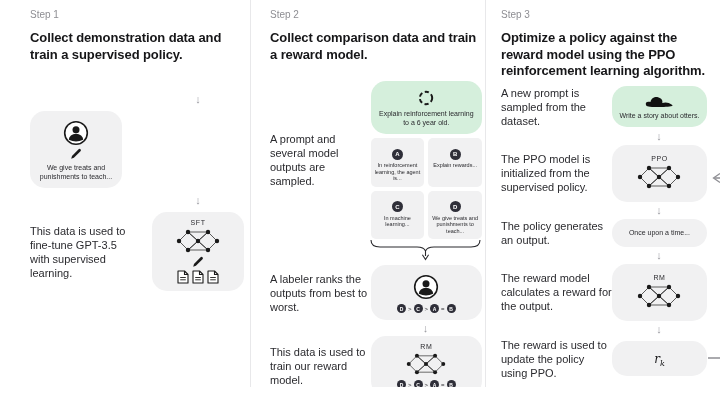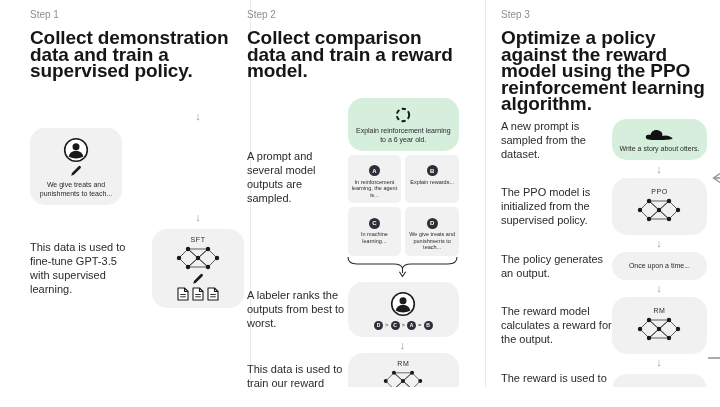--- a/index.html
+++ b/index.html
@@ -5,24 +5,24 @@
   * { margin:0; padding:0; box-sizing:border-box; }
   html,body { background:#ffffff; }
   .canvas { position:relative; width:720px; height:387px; background:#ffffff; overflow:hidden;
             font-family:"Liberation Sans","DejaVu Sans",sans-serif; color:#202123;margin-left:20px; }
   .divider { position:absolute; top:0; bottom:0; width:1px; background:#e8e8ea; }
   .d1 { left:230px; } .d2 { left:465px; }
   .bottom-strip { position:absolute; left:25px; width:685px; top:396px; height:11px;
                   background:#f4f4f5; border-radius:10px 10px 0 0; }
   .col { position:absolute; top:0; height:100%; padding-top:9px; }
   .col1 { left:0;     width:230px; padding-left:10px; padding-right:6px;  }
-  .col2 { left:215px; width:234px; padding-left:12px; padding-right:10px; }
+  .col2 { left:238px; width:234px; padding-left:12px; padding-right:10px; }
   .col3 { left:466px; width:254px; padding-left:15px; padding-right:33px; }
   .step-label { font-size:10px; color:#8e8e93; line-height:12px; }
-  .heading { font-size:19px; font-weight:700; line-height:16.5px; letter-spacing:-0.1px;
+  .heading { font-size:13px; font-weight:700; line-height:16.5px; letter-spacing:-0.1px;
              margin-top:9px; color:#161618; }
   .rows1 { margin-top:24px; } .rows2 { margin-top:18px; } .rows3 { margin-top:6px; }
   .row { display:flex; justify-content:space-between; align-items:center; }
   .rtext { font-size:11px; line-height:14px; color:#2a2a2e; }
   .col1 .rtext { width:108px; } .col1 .rnode { width:92px; }
   .col2 .rtext { width:102px; } .col2 .rnode { width:113px; }
   .col3 .rtext { width:112px; } .col3 .rnode { width:96px; }
   .arrow-row { display:flex; justify-content:flex-end; }
   .col1 .acell { width:92px; text-align:center; }
   .col2 .acell { width:113px; text-align:center; }

